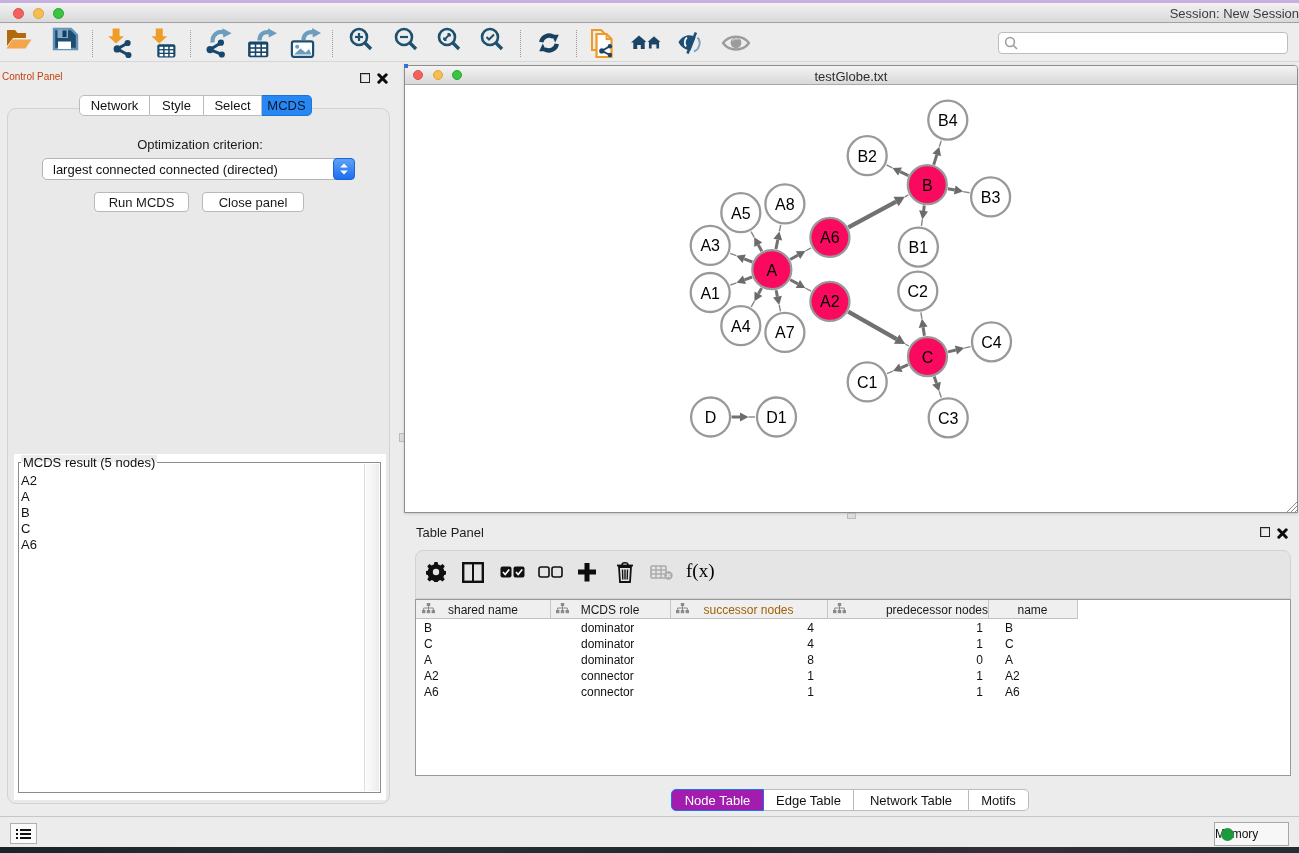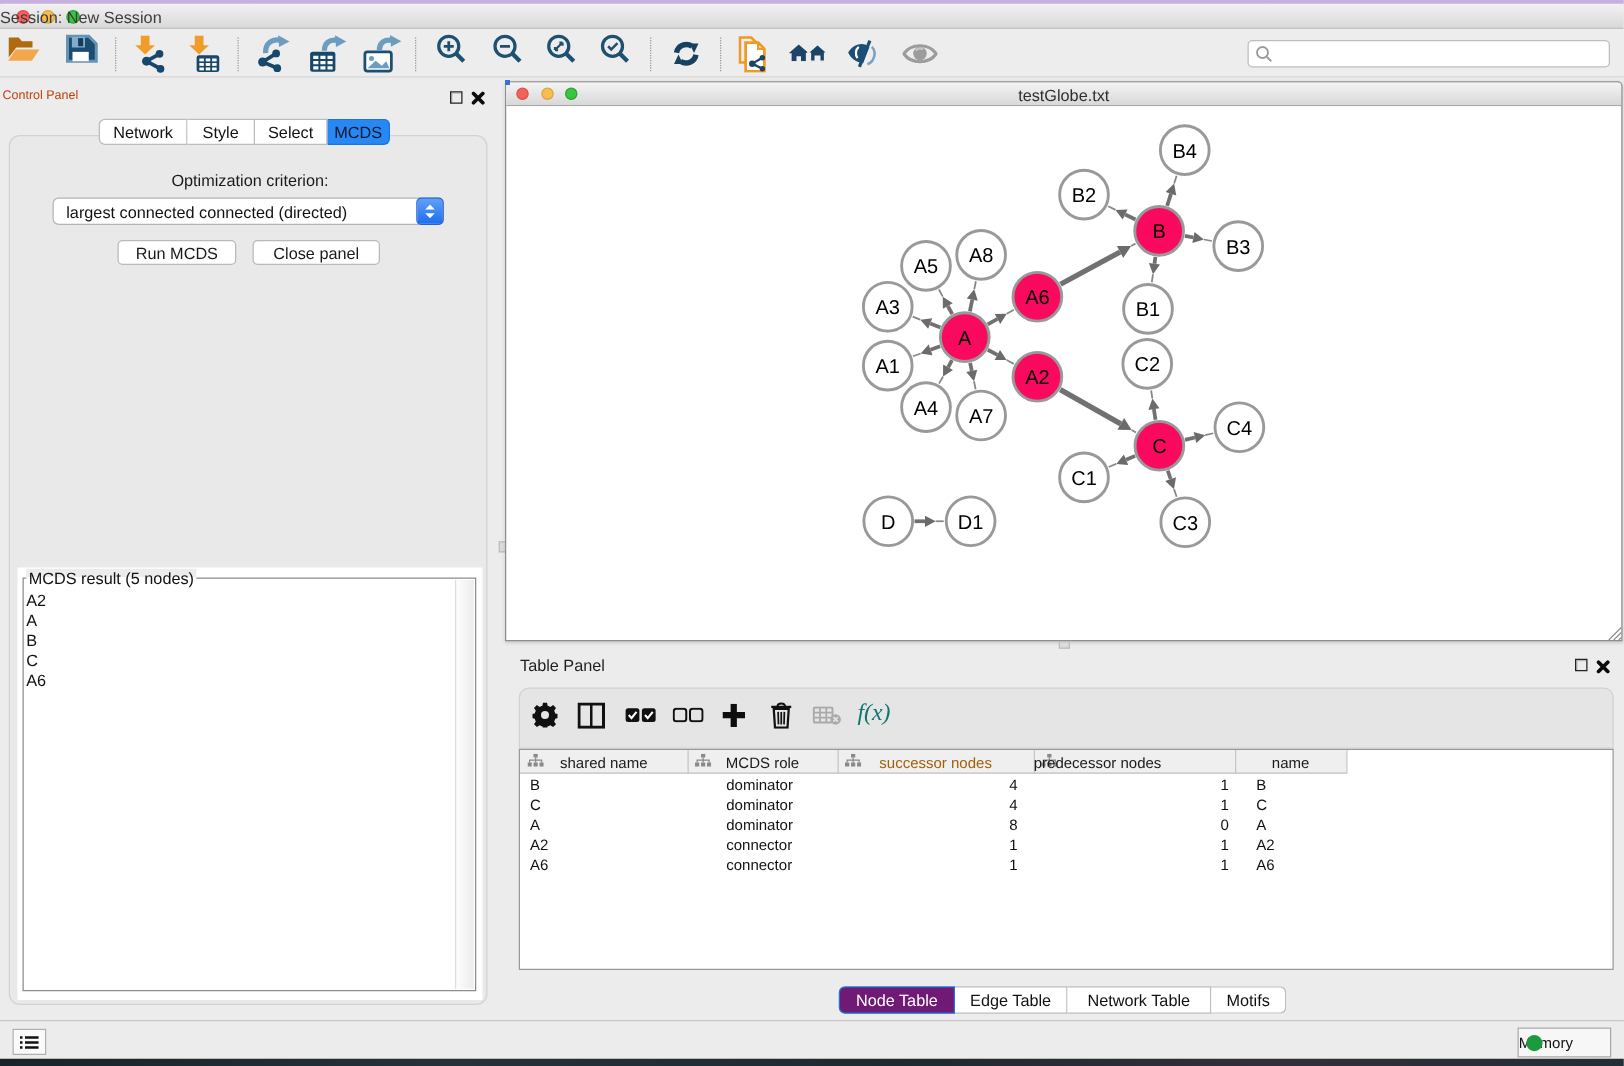--- a/index.html
+++ b/index.html
@@ -9,21 +9,21 @@
 .ticon{position:absolute;top:26px}
 </style></head>
 <body>
 
 <div class="abs" style="left:0;top:0;width:1299px;height:3px;background:#c7b0df"></div>
 
 <div class="abs" style="left:0;top:3px;width:1299px;height:20px;background:linear-gradient(#f2f2f2,#d9d9d9);border-bottom:1px solid #a2a2a2;border-radius:4px 4px 0 0"></div>
 <div class="tl" style="left:13px;top:8px;background:#f4615c;border:1px solid #dd4f46"></div>
 <div class="tl" style="left:33px;top:8px;background:#f6bd4f;border:1px solid #dfa33c"></div>
 <div class="tl" style="left:53px;top:8px;background:#38c541;border:1px solid #2aa32f"></div>
-<div class="abs" style="left:0;top:6px;width:1299px;text-align:left;font-size:13px;color:#3c3c3c">Session: New Session</div>
+<div class="abs" style="left:0;top:6px;width:1299px;text-align:right;font-size:13px;color:#3c3c3c">Session: New Session</div>
 
 <div class="abs" style="left:0;top:24px;width:1299px;height:38px;background:#ededed;border-bottom:1px solid #d6d6d6"></div>
 <div class="sep" style="left:92px"></div>
 <div class="sep" style="left:190px"></div>
 <div class="sep" style="left:332px"></div>
 <div class="sep" style="left:520px"></div>
 <div class="sep" style="left:576px"></div>
 
 <svg class="ticon" style="left:6px" width="30" height="26" viewBox="0 0 30 26">
 <path d="M1,4 h8 l2.5,3 h8.5 v5 h-13 l-6,8 z" fill="#b06a10"></path>
@@ -371,21 +371,21 @@
 <svg class="abs" style="left:650px;top:565px" width="23" height="15" viewBox="0 0 23 15">
 <rect x="1" y="1" width="15" height="12" rx="1" fill="none" stroke="#aaa" stroke-width="1.6"></rect>
 <line x1="1" y1="5" x2="16" y2="5" stroke="#aaa" stroke-width="1.4"></line>
 <line x1="1" y1="9" x2="16" y2="9" stroke="#aaa" stroke-width="1.4"></line>
 <line x1="6" y1="1" x2="6" y2="13" stroke="#aaa" stroke-width="1.4"></line>
 <line x1="11" y1="1" x2="11" y2="13" stroke="#aaa" stroke-width="1.4"></line>
 <circle cx="18.5" cy="10.5" r="4.2" fill="#aaa"></circle>
 <path d="M16.7,8.7 l3.6,3.6 m0,-3.6 l-3.6,3.6" stroke="#e5e5e5" stroke-width="1.3"></path>
 </svg>
 
-<div class="abs" style="left:686px;top:560px;font-size:19px;color:#0f766e;font-family:'Liberation Serif',serif;font-style:italic">f(x)</div>
+<div class="abs" style="left:686px;top:560px;font-size:19px;color:#000000;font-family:'Liberation Serif',serif;">f(x)</div>
 
 <div class="abs" style="left:415px;top:599px;width:876px;height:177px;background:#fff;border:1px solid #989898"></div>
 <div class="abs" style="left:416px;top:600px;width:661px;height:19px;background:#efefef;border-bottom:1px solid #c2c2c2"></div>
 <svg class="abs" style="left:422px;top:603px" width="13" height="11" viewBox="0 0 13 11">
     <g fill="#8a8a8a">
       <rect x="4.8" y="0" width="3.4" height="3"></rect>
       <rect x="0" y="7" width="3.4" height="3.2"></rect>
       <rect x="4.8" y="7" width="3.4" height="3.2"></rect>
       <rect x="9.6" y="7" width="3.4" height="3.2"></rect>
     </g>
@@ -417,21 +417,21 @@
 <div class="abs" style="left:827px;top:600px;width:0;height:19px;border-left:1px solid #c6c6c6"></div>
 <svg class="abs" style="left:833px;top:603px" width="13" height="11" viewBox="0 0 13 11">
     <g fill="#8a8a8a">
       <rect x="4.8" y="0" width="3.4" height="3"></rect>
       <rect x="0" y="7" width="3.4" height="3.2"></rect>
       <rect x="4.8" y="7" width="3.4" height="3.2"></rect>
       <rect x="9.6" y="7" width="3.4" height="3.2"></rect>
     </g>
     <path d="M6.5,3 v2 M1.7,7 v-2 h9.6 v2 M6.5,5 v2" stroke="#8a8a8a" stroke-width="1" fill="none"></path>
   </svg>
-<div class="abs" style="left:827px;top:603px;width:161px;text-align:left;font-size:12px;color:#1a1a1a">predecessor nodes</div>
+<div class="abs" style="left:827px;top:603px;width:161px;text-align:right;font-size:12px;color:#1a1a1a">predecessor nodes</div>
 <div class="abs" style="left:988px;top:600px;width:0;height:19px;border-left:1px solid #c6c6c6"></div>
 <div class="abs" style="left:988px;top:603px;width:89px;text-align:center;font-size:12px;color:#1a1a1a">name</div>
 <div class="abs" style="left:1077px;top:600px;width:0;height:19px;border-left:1px solid #c6c6c6"></div>
 <div class="abs" style="left:424px;top:621px;font-size:12px;color:#111">B</div>
 <div class="abs" style="left:581px;top:621px;font-size:12px;color:#111">dominator</div>
 <div class="abs" style="left:698px;top:621px;width:116px;text-align:right;font-size:12px;color:#111">4</div>
 <div class="abs" style="left:860px;top:621px;width:123px;text-align:right;font-size:12px;color:#111">1</div>
 <div class="abs" style="left:1005px;top:621px;font-size:12px;color:#111">B</div>
 <div class="abs" style="left:424px;top:637px;font-size:12px;color:#111">C</div>
 <div class="abs" style="left:581px;top:637px;font-size:12px;color:#111">dominator</div>
@@ -448,21 +448,21 @@
 <div class="abs" style="left:698px;top:669px;width:116px;text-align:right;font-size:12px;color:#111">1</div>
 <div class="abs" style="left:860px;top:669px;width:123px;text-align:right;font-size:12px;color:#111">1</div>
 <div class="abs" style="left:1005px;top:669px;font-size:12px;color:#111">A2</div>
 <div class="abs" style="left:424px;top:685px;font-size:12px;color:#111">A6</div>
 <div class="abs" style="left:581px;top:685px;font-size:12px;color:#111">connector</div>
 <div class="abs" style="left:698px;top:685px;width:116px;text-align:right;font-size:12px;color:#111">1</div>
 <div class="abs" style="left:860px;top:685px;width:123px;text-align:right;font-size:12px;color:#111">1</div>
 <div class="abs" style="left:1005px;top:685px;font-size:12px;color:#111">A6</div>
 
 <div class="abs" style="left:671px;top:789px;height:22px;display:flex;font-size:13px;color:#111;text-align:center">
-<div style="width:93px;line-height:21px;background:#701a75;color:#fff;border:1px solid #1e74dd;border-radius:5px 0 0 5px">Node Table</div>
+<div style="width:93px;line-height:21px;background:#a21caf;color:#fff;border:1px solid #1e74dd;border-radius:5px 0 0 5px">Node Table</div>
 <div style="width:90px;line-height:21px;background:#fff;border:1px solid #bcbcbc;border-left:none">Edge Table</div>
 <div style="width:115px;line-height:21px;background:#fff;border:1px solid #bcbcbc;border-left:none">Network Table</div>
 <div style="width:60px;line-height:21px;background:#fff;border:1px solid #bcbcbc;border-left:none;border-radius:0 5px 5px 0">Motifs</div>
 </div>
 
 <div class="abs" style="left:0;top:816px;width:1299px;height:31px;background:#ececec;border-top:1px solid #c6c6c6"></div>
 <div class="abs" style="left:10px;top:823px;width:27px;height:21px;background:#fafafa;border:1px solid #b0b0b0"></div>
 <svg class="abs" style="left:16px;top:828px" width="15" height="12" viewBox="0 0 15 12">
 <g stroke="#111" stroke-width="2">
       <line x1="4" y1="2" x2="15" y2="2"></line>

